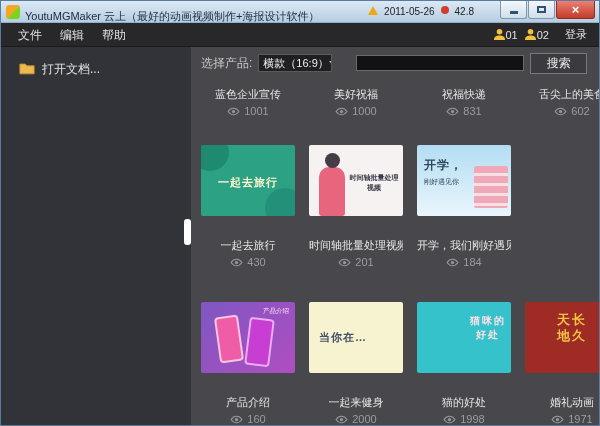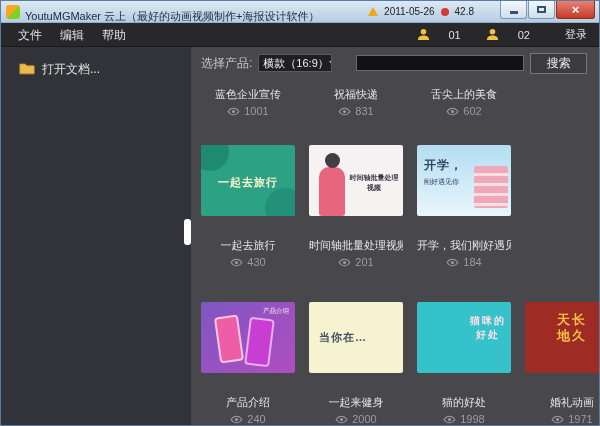--- a/index.html
+++ b/index.html
@@ -11,41 +11,41 @@
 
   
   .titlebar { height:22px; flex:none; display:flex; align-items:center;
               padding-left:5px; background:linear-gradient(#dce9f5,#b6cde2);
               border-bottom:1px solid #93aec6; }
   .app-icon { width:14px; height:14px; border-radius:3px; flex:none;
               background:linear-gradient(135deg,#f5a623 0 50%,#7ed321 50% 100%);
               margin-right:5px; }
   .title { font-size:11px; color:#1c2c3c; white-space:nowrap; overflow:hidden;
            max-width:310px;margin-top:9px; }
-  .tb-widgets { margin-left:auto; display:flex; align-items:center; gap:6px;
+  .tb-widgets { margin-left:auto; display:flex; align-items:flex-start; gap:6px;
                 margin-right:26px; font-size:10px; color:#222; }
   .warn-tri { width:0; height:0; border-left:5px solid transparent;
               border-right:5px solid transparent; border-bottom:9px solid #f0a818; }
   .red-dot { width:8px; height:8px; border-radius:50%; background:#d23b2e; }
   .win-buttons { display:flex; gap:1px; align-self:flex-start; margin-right:4px; }
   .wbtn { width:27px; height:18px; border:1px solid #7e97ad; border-top:none;
           border-radius:0 0 3px 3px; background:linear-gradient(#f3f8fc,#cfdeeb);
           display:flex; align-items:center; justify-content:center; padding:0; }
   .wbtn.min { align-items:flex-end; }
   .glyph-min { width:8px; height:3px; background:#33516b; margin-bottom:4px; }
   .glyph-max { width:9px; height:7px; border:2px solid #33516b; }
   .wbtn.close { width:39px; background:linear-gradient(#e98172,#c43b2a);
                 border-color:#8d2f1f; color:#fff; font-size:13px; font-weight:bold;
                 line-height:1; }
 
   
   .menubar { height:24px; flex:none; background:#28282b; display:flex;
              align-items:center; padding:0 8px; border-bottom:1px solid #1a1a1c; }
   .menu-item { color:#e0e0e0; font-size:12px; padding:0 9px; cursor:default; }
-  .menu-right { margin-left:auto; display:flex; align-items:center; gap:19px;
+  .menu-right { margin-left:auto; display:flex; align-items:center; gap:0;
                 color:#e0e0e0; font-size:11px; }
   .user-ico { display:flex; align-items:center; }
   .badge { padding-right:6px; }
   .login { margin-left:10px; padding-right:4px; }
 
   
   .workspace { flex:1; display:flex; position:relative; overflow:hidden;
                background:#48484c; }
   .sidebar { width:190px; flex:none; background:#323338;text-align:right; }
   .open-doc { display:flex; align-items:center; gap:7px; padding:14px 0 0 18px;
@@ -215,20 +215,33 @@
       <span style="display:flex;align-items:center;">
         <svg width="13" height="9" viewBox="0 0 24 16">
                     <path d="M12 2 C6 2 2 8 2 8 C2 8 6 14 12 14 C18 14 22 8 22 8 C22 8 18 2 12 2 Z" fill="none" stroke="#97979c" stroke-width="2"></path>
                     <circle cx="12" cy="8" r="3" fill="#97979c"></circle>
                   </svg>
       </span>
       <span class="views-num">1001</span>
     </div>
   </div>
 
+  <div class="cell no-thumb">
+
+    <div class="cap-title">美好祝福</div>
+    <div class="cap-views">
+      <span style="display:flex;align-items:center;">
+        <svg width="13" height="9" viewBox="0 0 24 16">
+                    <path d="M12 2 C6 2 2 8 2 8 C2 8 6 14 12 14 C18 14 22 8 22 8 C22 8 18 2 12 2 Z" fill="none" stroke="#97979c" stroke-width="2"></path>
+                    <circle cx="12" cy="8" r="3" fill="#97979c"></circle>
+                  </svg>
+      </span>
+      <span class="views-num">1000</span>
+    </div>
+  </div>
 
   <div class="cell no-thumb">
 
     <div class="cap-title">祝福快递</div>
     <div class="cap-views">
       <span style="display:flex;align-items:center;">
         <svg width="13" height="9" viewBox="0 0 24 16">
                     <path d="M12 2 C6 2 2 8 2 8 C2 8 6 14 12 14 C18 14 22 8 22 8 C22 8 18 2 12 2 Z" fill="none" stroke="#97979c" stroke-width="2"></path>
                     <circle cx="12" cy="8" r="3" fill="#97979c"></circle>
                   </svg>
@@ -316,21 +329,21 @@
                 </div>
     </div>
     <div class="cap-title">产品介绍</div>
     <div class="cap-views">
       <span style="display:flex;align-items:center;">
         <svg width="13" height="9" viewBox="0 0 24 16">
                     <path d="M12 2 C6 2 2 8 2 8 C2 8 6 14 12 14 C18 14 22 8 22 8 C22 8 18 2 12 2 Z" fill="none" stroke="#97979c" stroke-width="2"></path>
                     <circle cx="12" cy="8" r="3" fill="#97979c"></circle>
                   </svg>
       </span>
-      <span class="views-num">240</span>
+      <span class="views-num">160</span>
     </div>
   </div>
 
   <div class="cell">
     <div class="thumb v-fitness" style="background: rgb(247, 243, 208);">
       <div class="thumb-lines" style="color: rgb(68, 80, 106);">
                   <span>当你在…</span>
                 </div>
     </div>
     <div class="cap-title">一起来健身</div>

